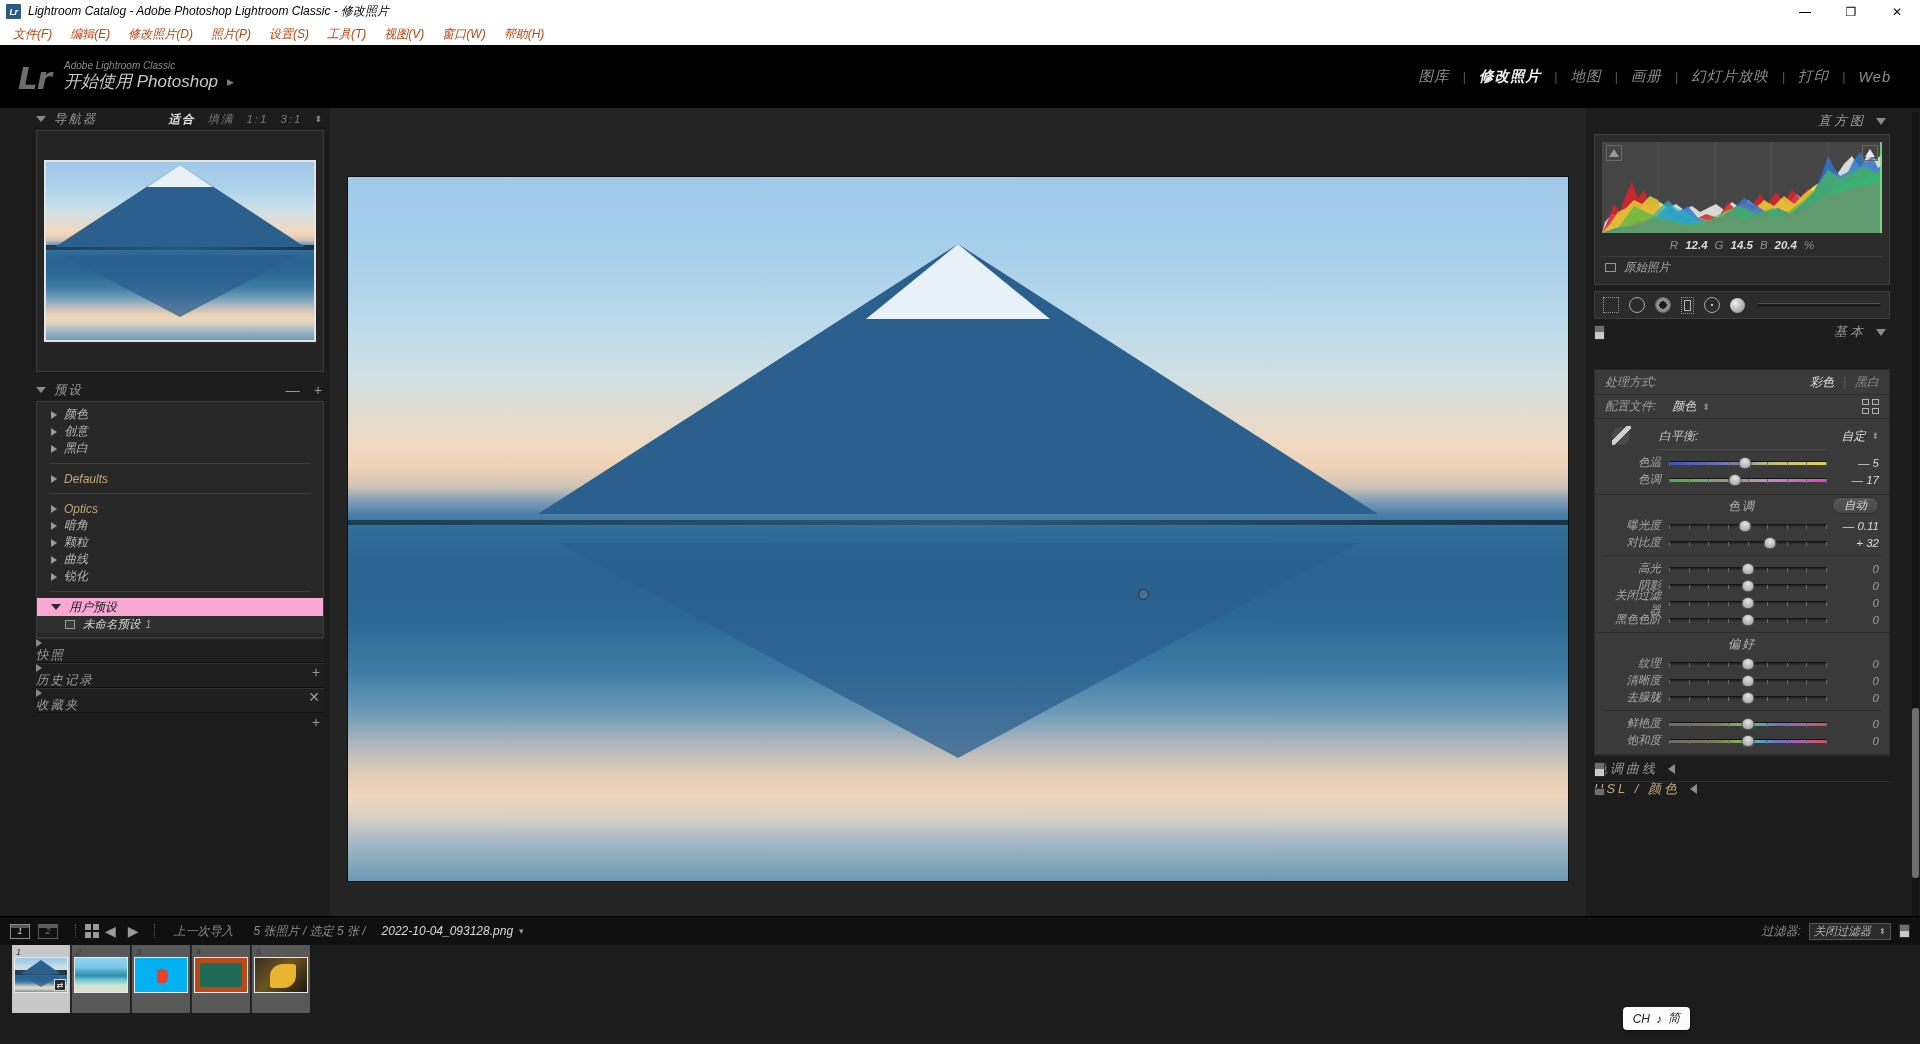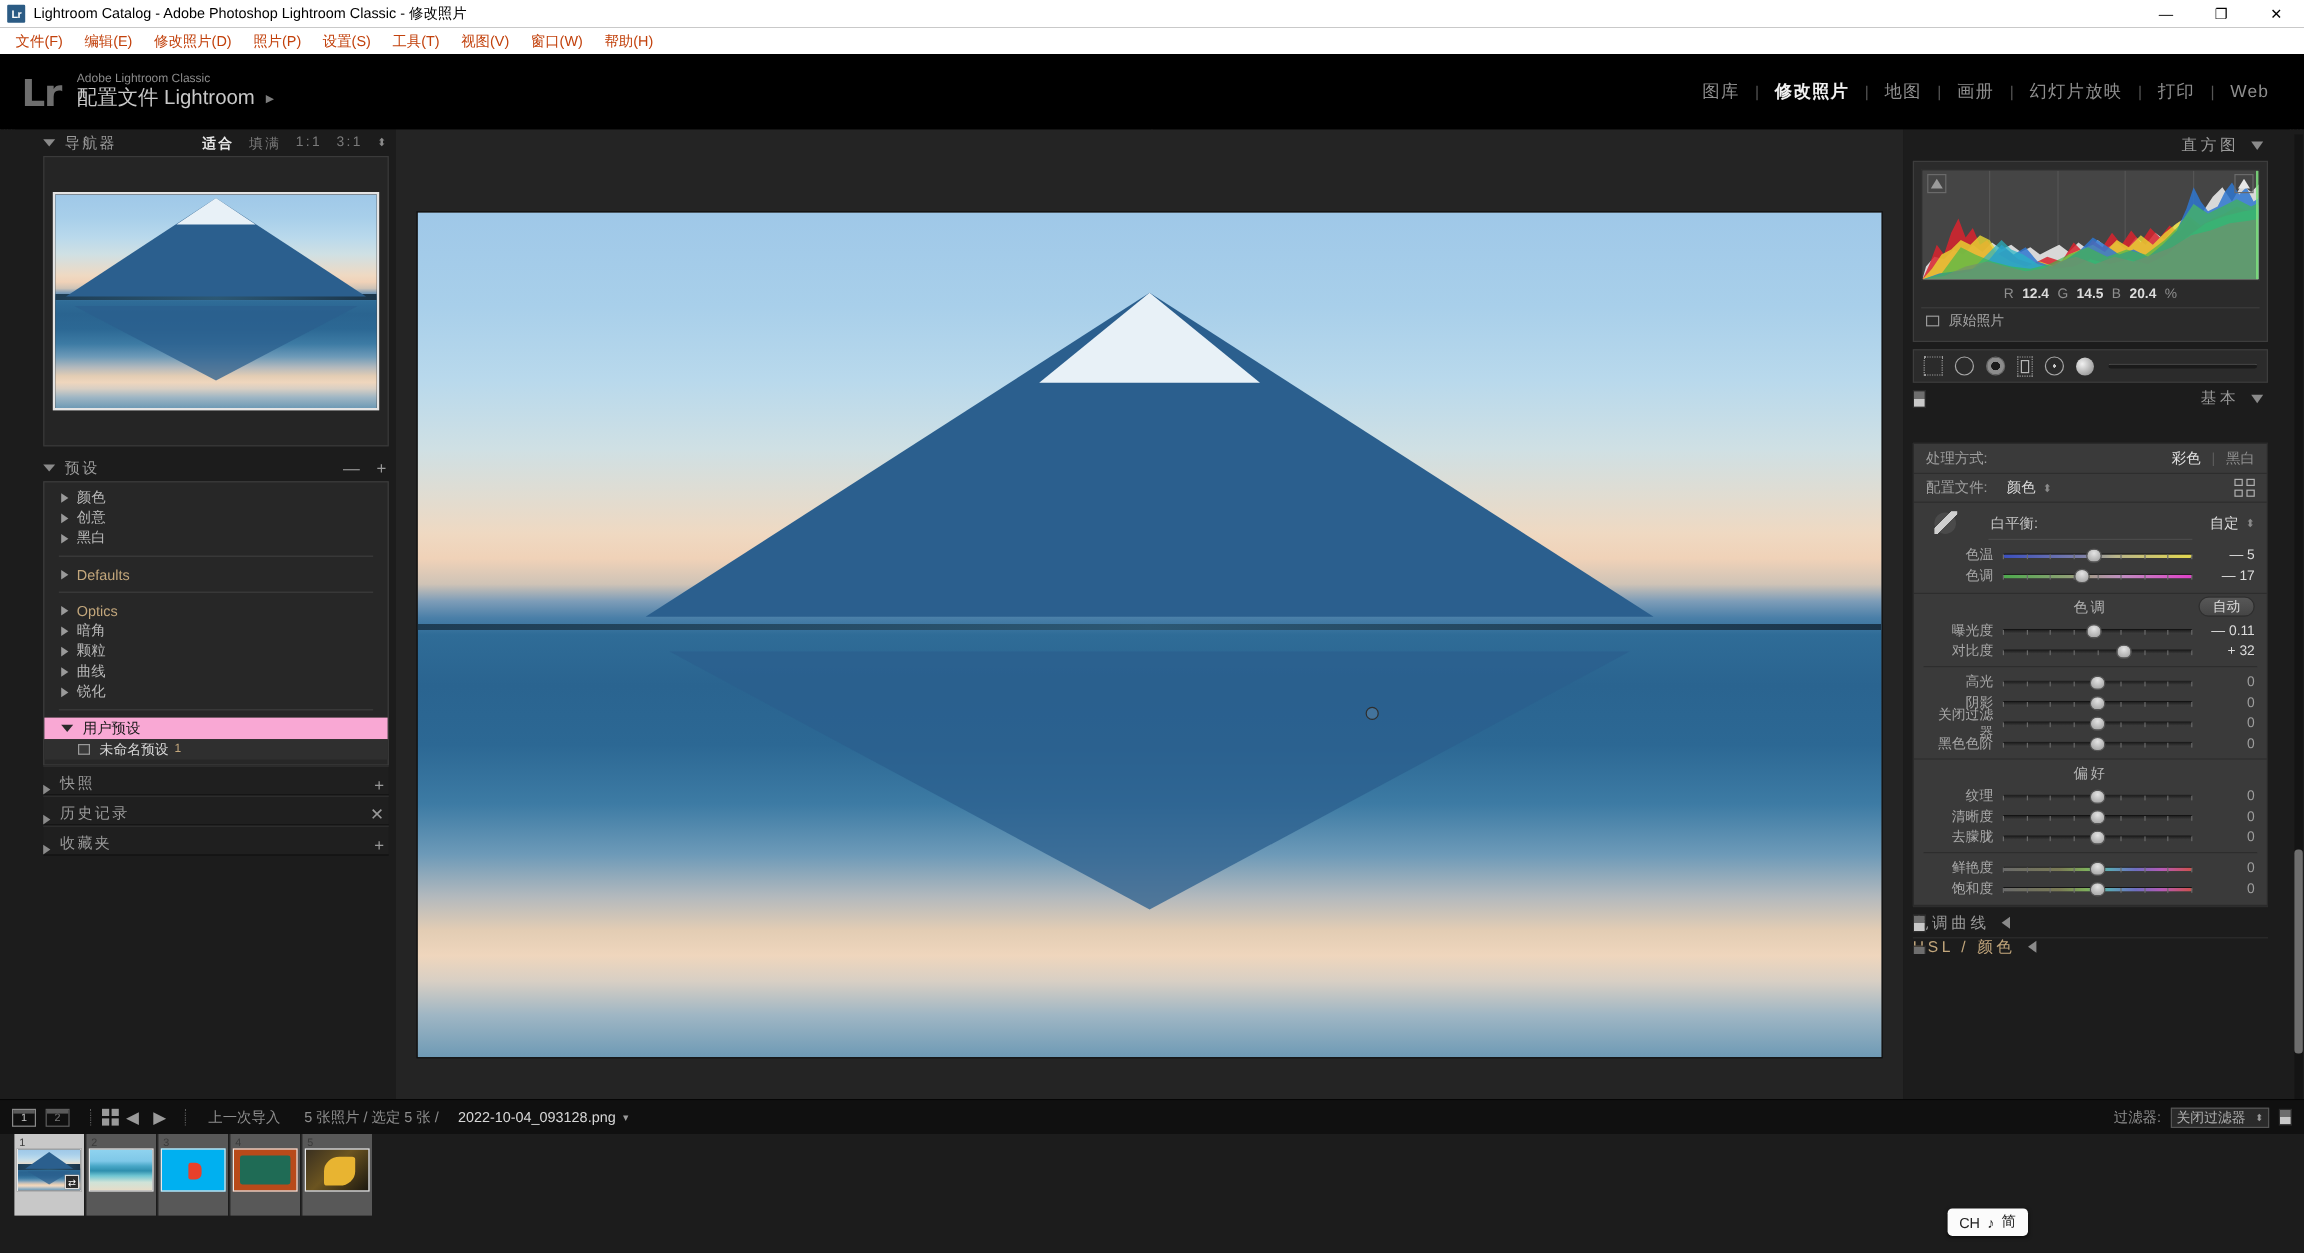--- a/index.html
+++ b/index.html
@@ -3,21 +3,21 @@
 <meta charset="utf-8">
 <style>
   * { box-sizing: border-box; margin: 0; padding: 0; }
   html, body {
     width: 1920px; height: 1044px;
     background: #1c1c1c;
     font-family: "Liberation Sans", "DejaVu Sans", sans-serif;
     overflow: hidden;
     color: #b4b4b4;
   }
-  #app { position: relative; width: 1920px; height: 1044px; }
+  #app { position: relative; width: 1920px; height: 1044px; font-style: italic; }
 
   
   .titlebar {
     position: absolute; left: 0; top: 0; width: 1920px; height: 23px;
     background: #ffffff; display: flex; align-items: center;
   }
   .tb-icon {
     width: 15px; height: 15px; margin-left: 6px; margin-right: 7px;
     background: #2b5b84; color: #fff; font-size: 9px; font-weight: bold;
     display: flex; align-items: center; justify-content: center;
@@ -167,24 +167,25 @@
     font-size: 11.5px; color: #d8d8d8; background: #2f2f2f;
   }
   .pi-icon {
     width: 10px; height: 9px; border: 1px solid #9a9a9a; margin-right: 8px;
     background: #3a3a3a;
   }
   .pi-num { color: #c3a77c; margin-left: 5px; font-size: 10px; }
   .divider-line { height: 1px; background: #3d3d3d; margin: 6px 12px; }
 
   .sec-head {
-    height: 25px; display: flex; align-items: flex-end;
+    height: 25px; display: flex; align-items: flex-start;
     font-size: 12.5px; color: #9a9a9a; letter-spacing: 2px;
     border-top: 1px solid #303030; border-bottom: 1px solid #101010;
     background: #1f1f1f;
+    flex-direction: column;
   }
   .sec-act { margin-left: auto; color: #9a9a9a; font-size: 14px; padding-right: 2px; }
 
   .lp-buttons {
     position: absolute; left: 36px; bottom: 0; width: 288px;
     display: flex; gap: 8px;
   }
   .btn {
     flex: 1; height: 22px; display: flex; align-items: center;
     justify-content: center; font-size: 12px; color: #cfcfcf;
@@ -587,21 +588,21 @@
   </div>
 
   <div class="stage">
 
     <div class="idbar">
       <div class="id-plate">
         <div class="lr-logo">Lr</div>
         <div class="id-texts">
           <div class="id-sup">Adobe Lightroom Classic</div>
           <div class="id-main">
-            <span>配置文件 Lightroom</span>
+            <span>开始使用 Photoshop</span>
             <span class="id-arrow">▶</span>
           </div>
         </div>
       </div>
       <div class="modules">
         <span class="module">图库</span>
         <span class="mod-sep">|</span>
         <span class="module active">修改照片</span>
         <span class="mod-sep">|</span>
         <span class="module">地图</span>

